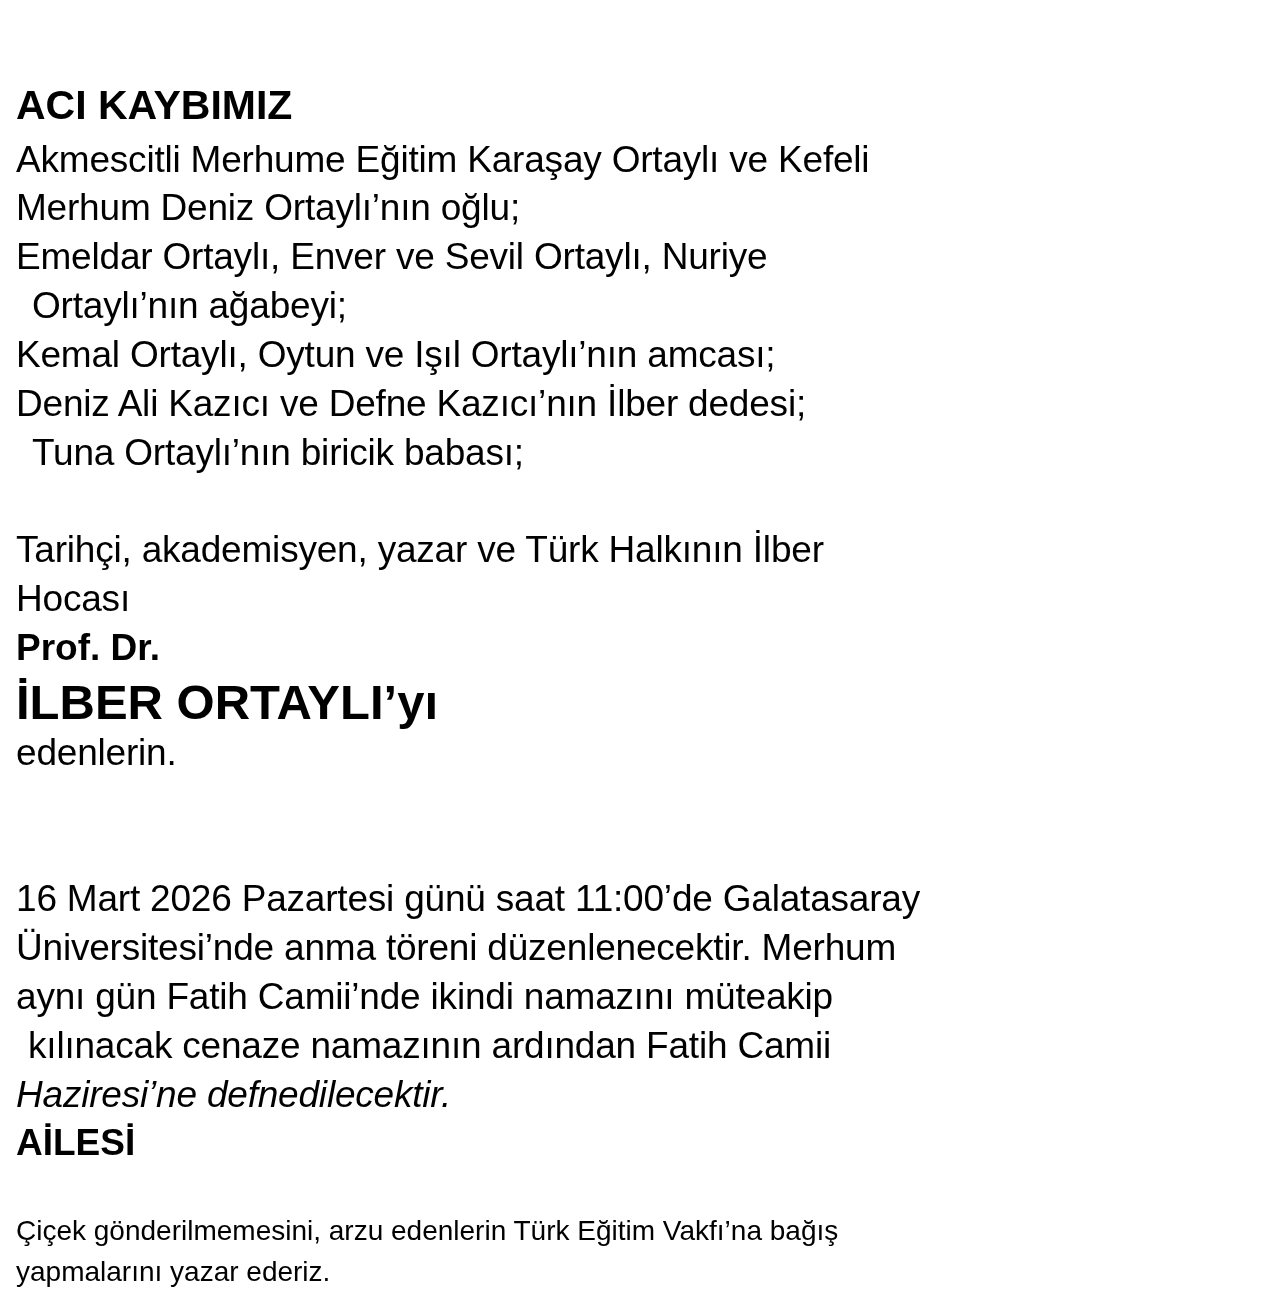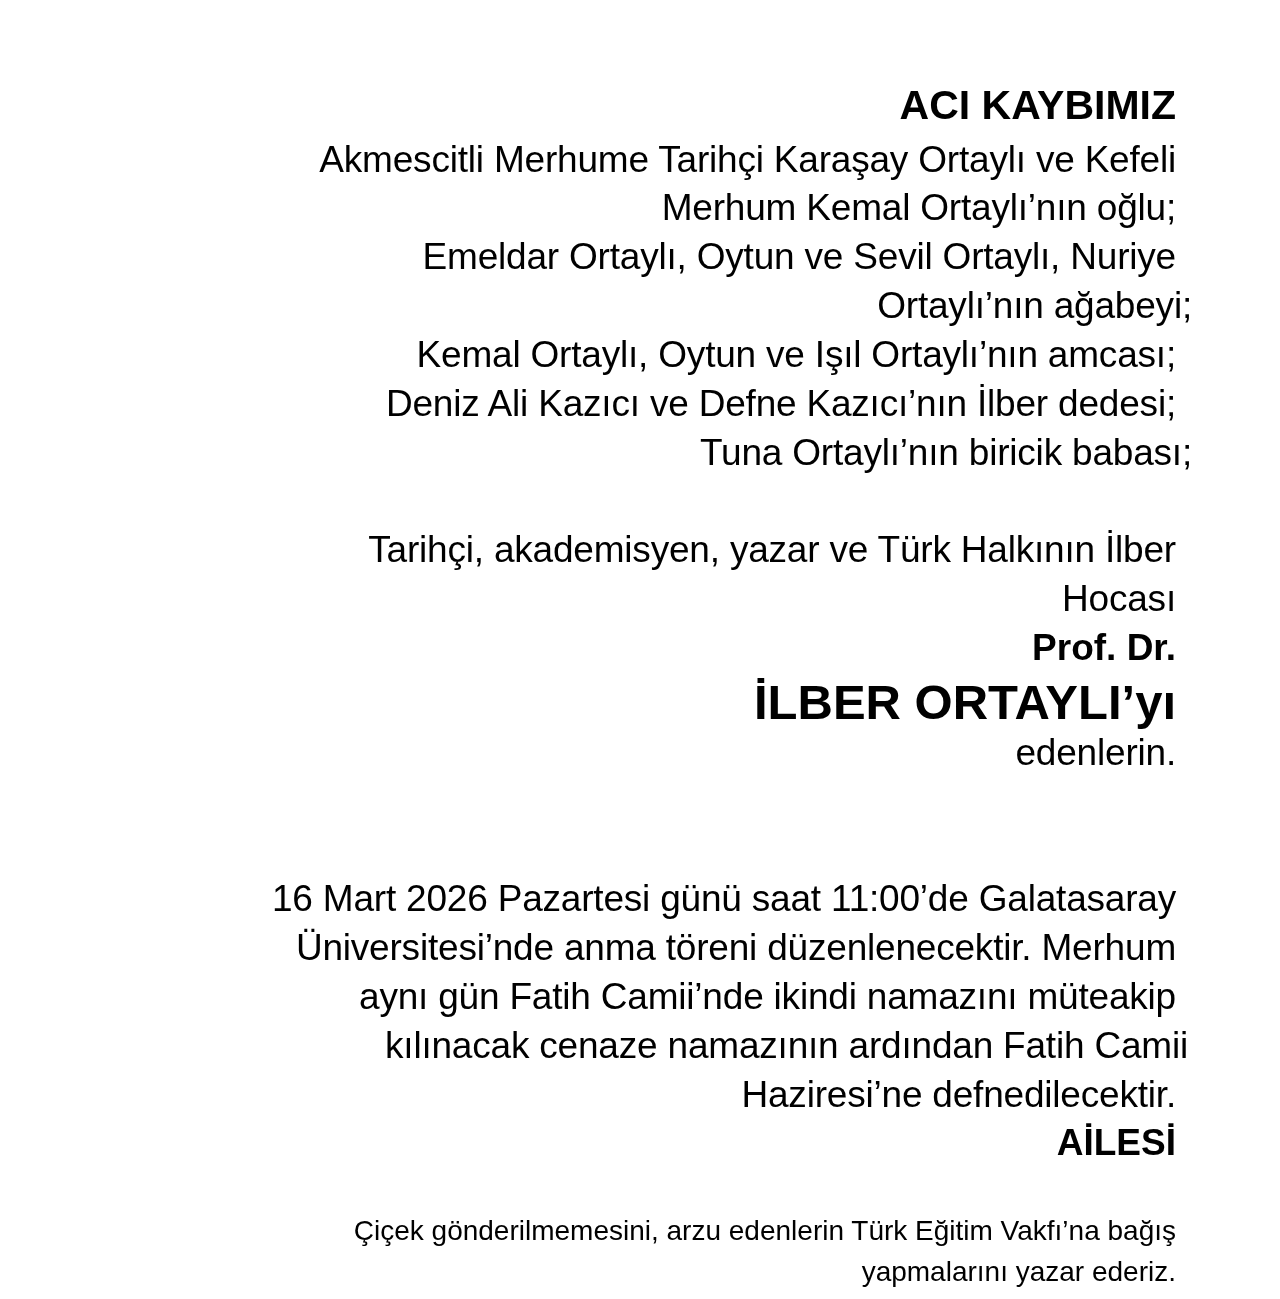--- a/index.html
+++ b/index.html
@@ -1,35 +1,35 @@
 <!DOCTYPE html>
 <html><head>
 <meta charset="utf-8">
 <style>
   html, body { margin: 0; padding: 0; background: #ffffff; }
   body { width: 1280px; height: 1299px; position: relative; overflow: hidden;
          font-family: "Liberation Sans", sans-serif; color: #000; }
-  .line { position: absolute; left: 4px; width: 1172px; text-align: right; white-space: nowrap; line-height: 1; }
+  .line { position: absolute; left: 16px; width: 1172px; text-align: left; white-space: nowrap; line-height: 1; }
   .body-text { font-size: 37px; letter-spacing: -0.2px; }
   .title { font-size: 41px; font-weight: bold; }
   .bold-md { font-size: 37px; font-weight: bold; }
   .name { font-size: 49px; font-weight: bold; }
   .name .suffix { font-weight: bold; }
   .small { font-size: 28px; }
 </style>
 </head>
 <body>
 
 <div>
   <div class="line title" style="top:85px;">ACI KAYBIMIZ</div>
 
   <div>
-    <div class="line body-text" style="top:141px;">Akmescitli Merhume Tarihçi Karaşay Ortaylı ve Kefeli</div>
-    <div class="line body-text" style="top:189px;">Merhum Kemal Ortaylı’nın oğlu;</div>
-    <div class="line body-text" style="top:238px;">Emeldar Ortaylı, Oytun ve Sevil Ortaylı, Nuriye</div>
+    <div class="line body-text" style="top:141px;">Akmescitli Merhume Eğitim Karaşay Ortaylı ve Kefeli</div>
+    <div class="line body-text" style="top:189px;">Merhum Deniz Ortaylı’nın oğlu;</div>
+    <div class="line body-text" style="top:238px;">Emeldar Ortaylı, Enver ve Sevil Ortaylı, Nuriye</div>
     <div class="line body-text" style="top:287px;margin-left:16px;">Ortaylı’nın ağabeyi;</div>
     <div class="line body-text" style="top:336px;">Kemal Ortaylı, Oytun ve Işıl Ortaylı’nın amcası;</div>
     <div class="line body-text" style="top:385px;">Deniz Ali Kazıcı ve Defne Kazıcı’nın İlber dedesi;</div>
     <div class="line body-text" style="top:434px;margin-left:16px;">Tuna Ortaylı’nın biricik babası;</div>
   </div>
 
   <div>
     <div class="line body-text" style="top:531px;">Tarihçi, akademisyen, yazar ve Türk Halkının İlber</div>
     <div class="line body-text" style="top:580px;">Hocası</div>
   </div>
@@ -38,21 +38,21 @@
 
   <div class="line name" style="top:678px;"><span>İLBER ORTAYLI</span><span class="suffix">’yı</span></div>
 
   <div class="line body-text" style="top:734px;">edenlerin.</div>
 
   <div>
     <div class="line body-text" style="top:880px;">16 Mart 2026 Pazartesi günü saat 11:00’de Galatasaray</div>
     <div class="line body-text" style="top:929px;">Üniversitesi’nde anma töreni düzenlenecektir. Merhum</div>
     <div class="line body-text" style="top:978px;">aynı gün Fatih Camii’nde ikindi namazını müteakip</div>
     <div class="line body-text" style="top:1027px;padding-left:12px;">kılınacak cenaze namazının ardından Fatih Camii</div>
-    <div class="line body-text" style="top:1076px;">Haziresi’ne defnedilecektir.</div>
+    <div class="line body-text" style="top:1076px;font-style:italic;">Haziresi’ne defnedilecektir.</div>
   </div>
 
   <div class="line bold-md" style="top:1124px;">AİLESİ</div>
 
   <div>
     <div class="line small" style="top:1217px;">Çiçek gönderilmemesini, arzu edenlerin Türk Eğitim Vakfı’na bağış</div>
     <div class="line small" style="top:1258px;">yapmalarını yazar ederiz.</div>
   </div>
 </div>
 

